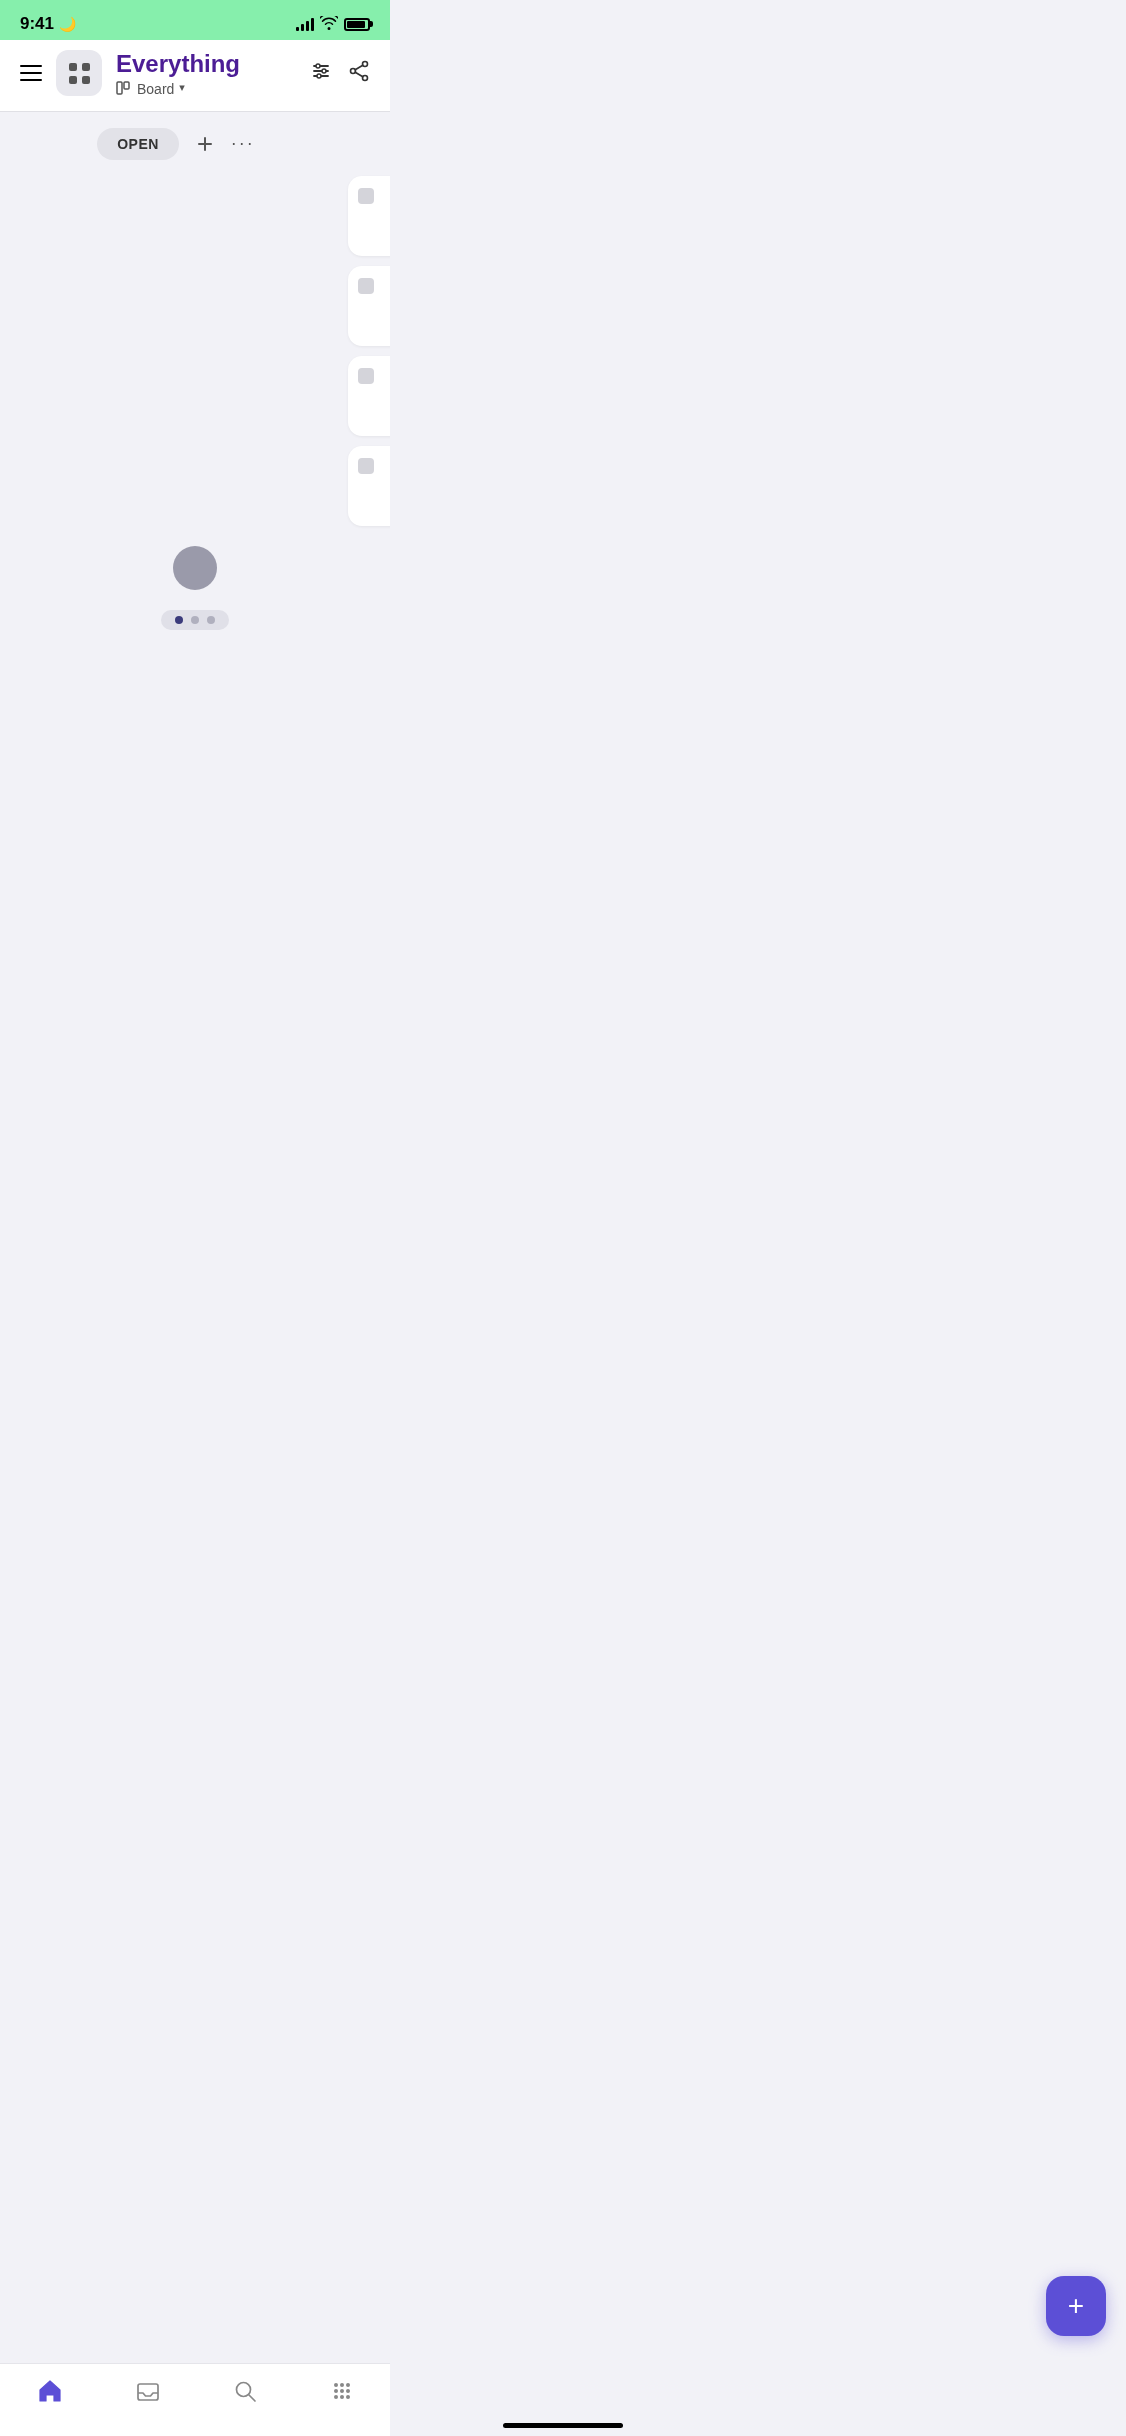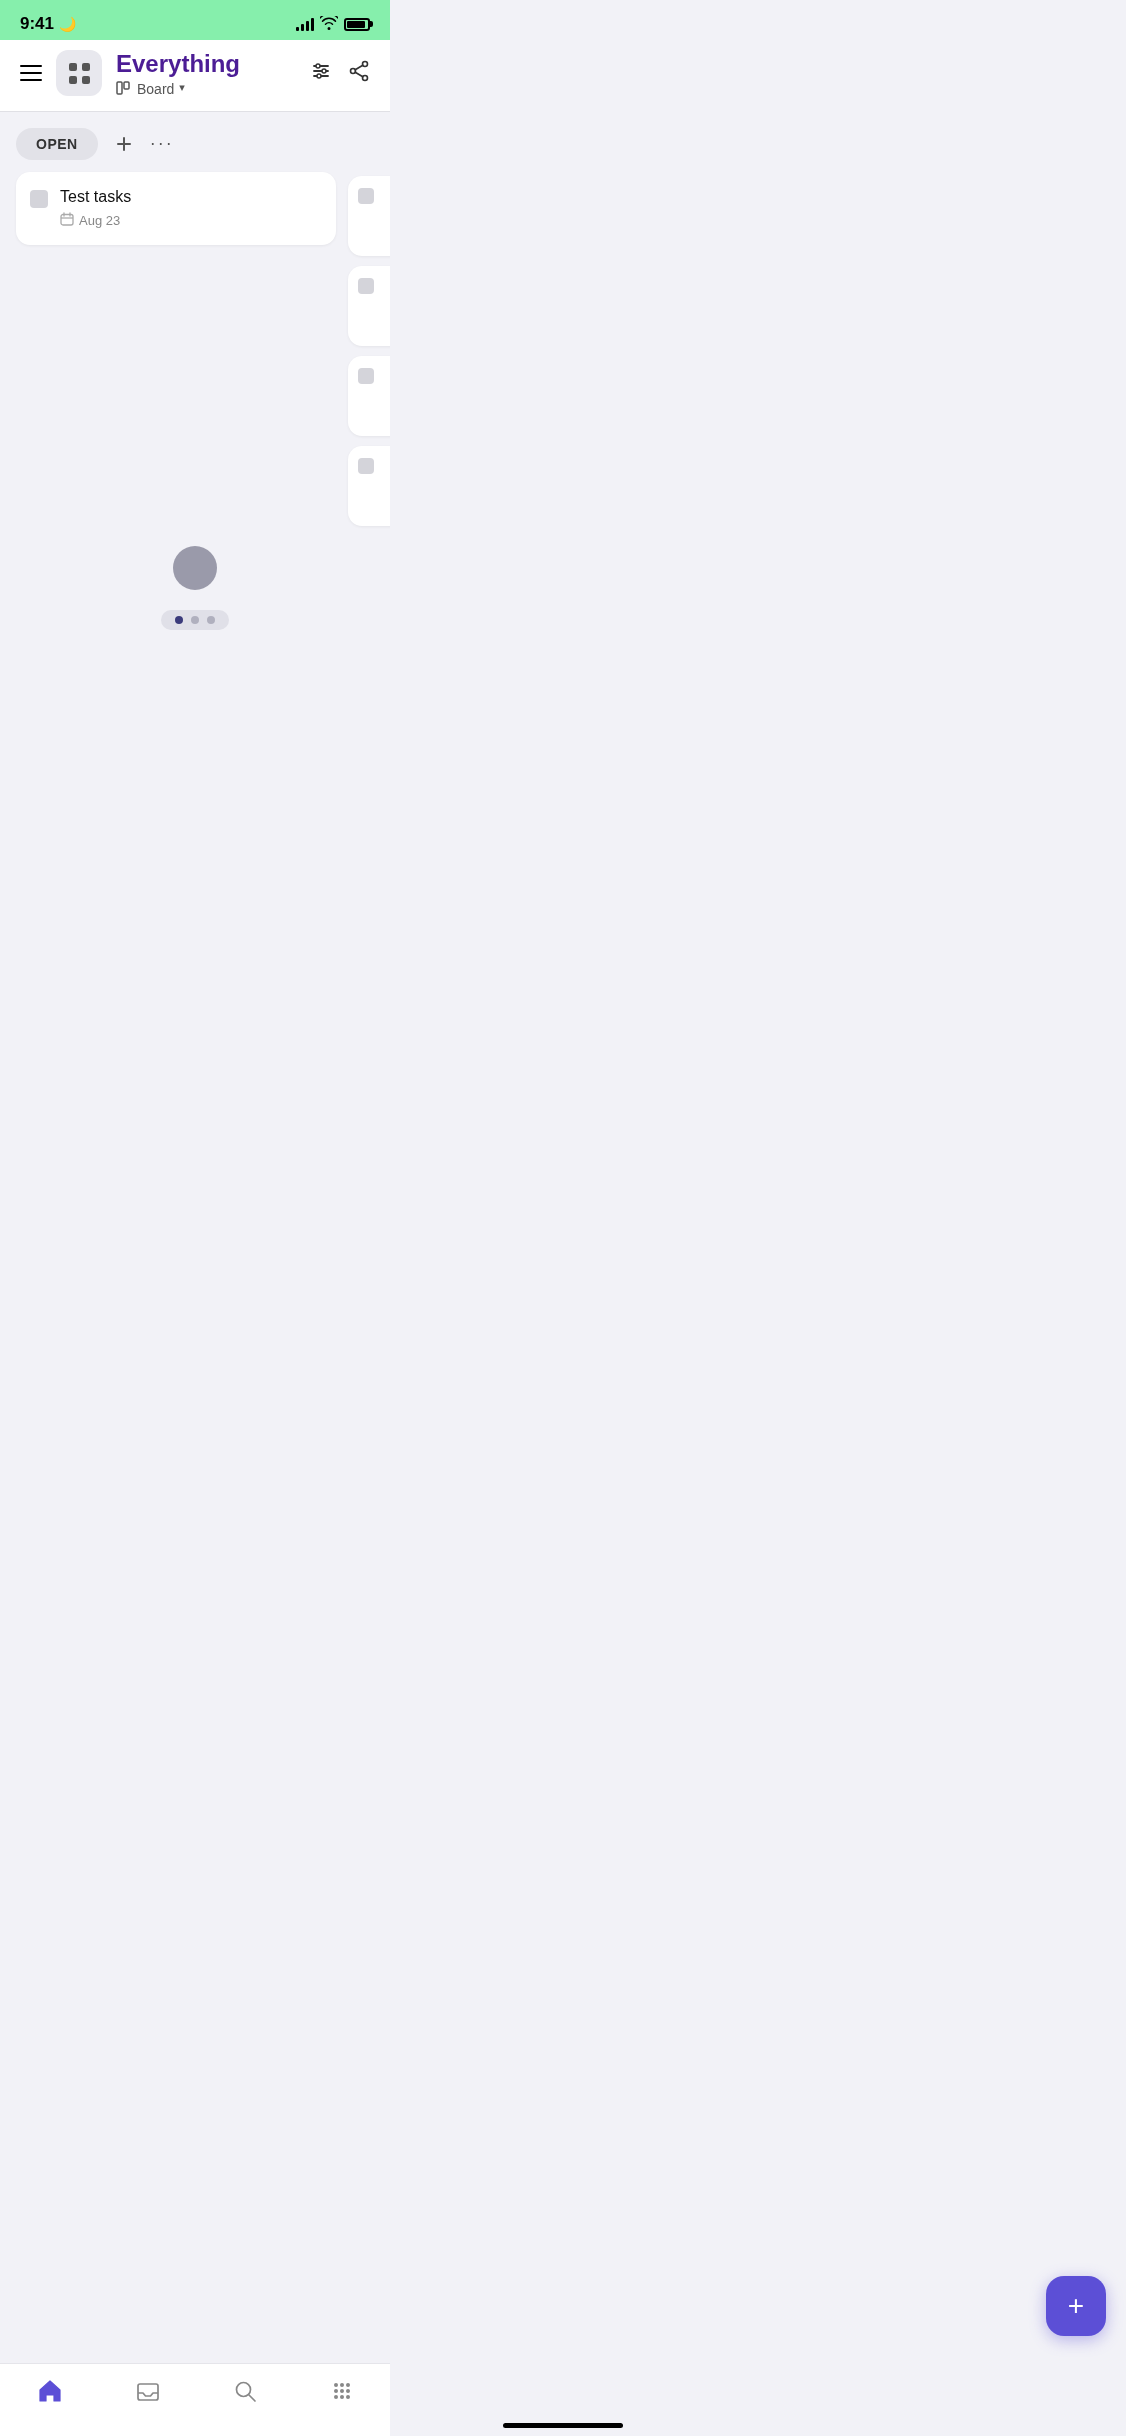--- a/index.html
+++ b/index.html
@@ -168,20 +168,21 @@
     .column {
       width: 320px;
       flex-shrink: 0;
     }
 
     .column-header {
       display: flex;
       align-items: center;
       gap: 10px;
       margin-bottom: 12px;
+      justify-content: center;
     }
     .column-label {
       background: #e2e2e8;
       border-radius: 20px;
       padding: 8px 20px;
       font-size: 14px;
       font-weight: 600;
       color: #333;
       letter-spacing: 0.5px;
       text-transform: uppercase;
@@ -461,37 +462,20 @@
         <div class="column-label">OPEN</div>
         <button class="column-add-btn">
           <svg width="18" height="18" viewBox="0 0 18 18" fill="none">
             <line x1="9" y1="3" x2="9" y2="15" stroke="#555" stroke-width="2" stroke-linecap="round"></line>
             <line x1="3" y1="9" x2="15" y2="9" stroke="#555" stroke-width="2" stroke-linecap="round"></line>
           </svg>
         </button>
         <span class="column-more-btn">···</span>
       </div>
 
-      <div class="task-card">
-        <div class="task-checkbox"></div>
-        <div class="task-content">
-          <div class="task-title">Test tasks</div>
-          <div class="task-date">
-            <span>
-              <svg width="14" height="14" viewBox="0 0 14 14" fill="none">
-                <rect x="1" y="2.5" width="12" height="10.5" rx="2" stroke="#aaa" stroke-width="1.3"></rect>
-                <line x1="1" y1="6" x2="13" y2="6" stroke="#aaa" stroke-width="1.3"></line>
-                <line x1="4" y1="1" x2="4" y2="4" stroke="#aaa" stroke-width="1.3" stroke-linecap="round"></line>
-                <line x1="10" y1="1" x2="10" y2="4" stroke="#aaa" stroke-width="1.3" stroke-linecap="round"></line>
-              </svg>
-            </span>
-            <span>Aug 23</span>
-          </div>
-        </div>
-      </div>
 
     </div>
 
     <div class="column-peek">
       <div style="height:38px;"></div>
       <div class="peek-card">
         <div class="peek-checkbox"></div>
       </div>
       <div class="peek-card">
         <div class="peek-checkbox"></div>

